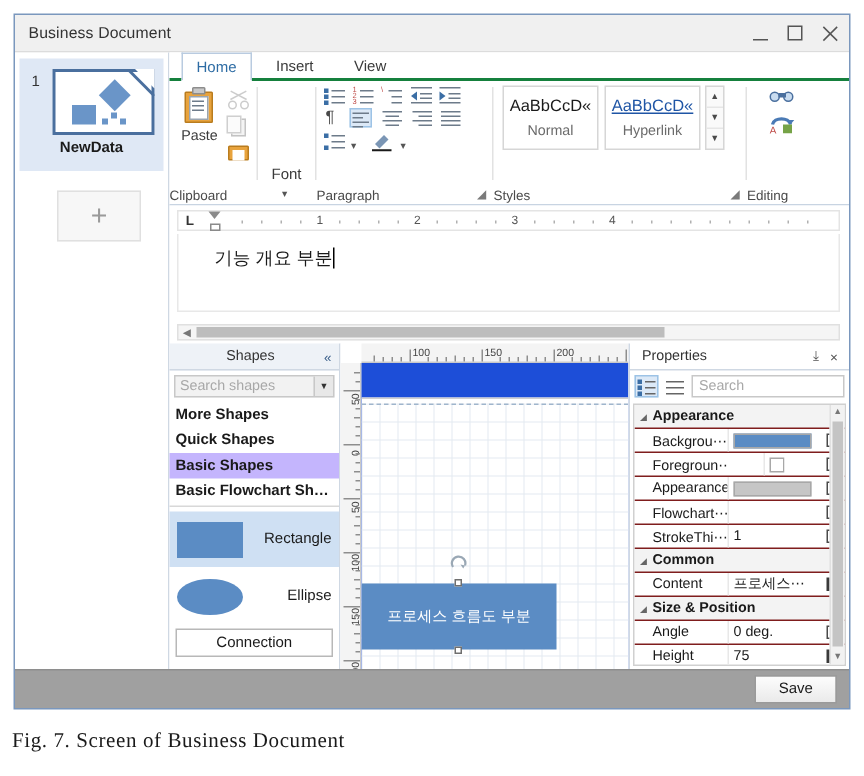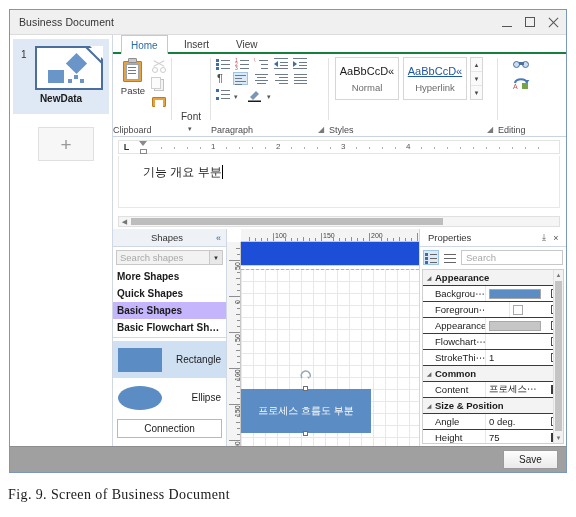--- a/index.html
+++ b/index.html
@@ -912,15 +912,15 @@
         </div>
       </div>
     </div>
 
     <div class="statusbar">
       <div class="save-btn">Save</div>
     </div>
 
   </div>
 
-  <div class="caption">Fig. 9. Screen of Business Document</div>
+  <div class="caption">Fig. 7. Screen of Business Document</div>
 
 </div>
 
 </body></html>

